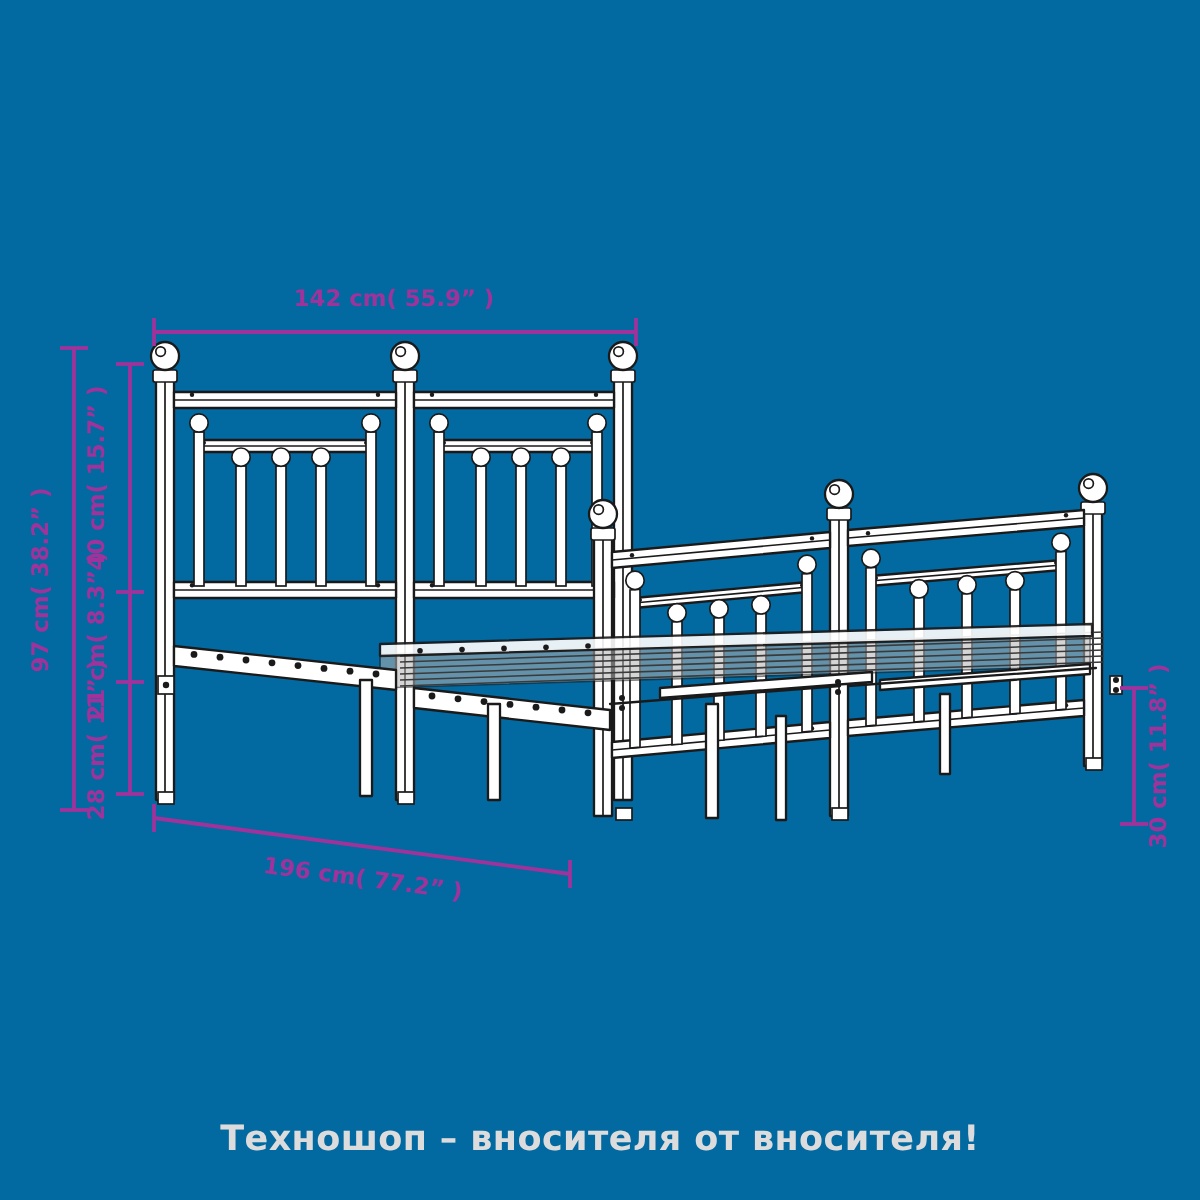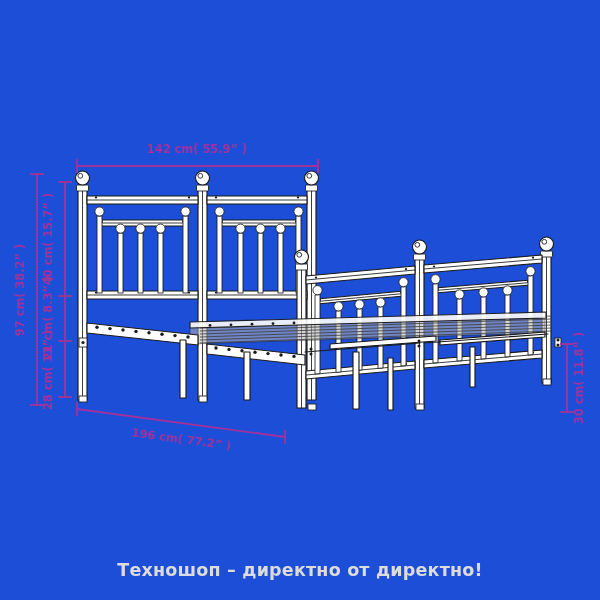--- a/index.html
+++ b/index.html
@@ -11,21 +11,21 @@
     width: 600px;
     height: 600px;
     font-family: "DejaVu Sans", sans-serif;
     overflow: hidden;
     position: relative;
   }
   #stage {
     position: relative;
     width: 600px;
     height: 600px;
-    background: #1d4ed8;
+    background: #0369a1;
   }
   #drawing {
     position: absolute;
     left: 0;
     top: 0;
     width: 600px;
     height: 600px;
   }
   .wm {
     position: absolute;
@@ -341,15 +341,15 @@
 
       <g>
         <line class="dim" x1="567" y1="344" x2="567" y2="412"></line>
         <line class="dim" x1="560" y1="344" x2="574" y2="344"></line>
         <line class="dim" x1="560" y1="412" x2="574" y2="412"></line>
         <text class="dtxt" x="583" y="378" text-anchor="middle" transform="rotate(-90 583 378)">30 cm( 11.8” )</text>
       </g>
     </g>
   </svg>
 
-  <div class="wm">Техношоп – директно от директно!</div>
+  <div class="wm">Техношоп – вносителя от вносителя!</div>
 
 </div>
 
 </body></html>

